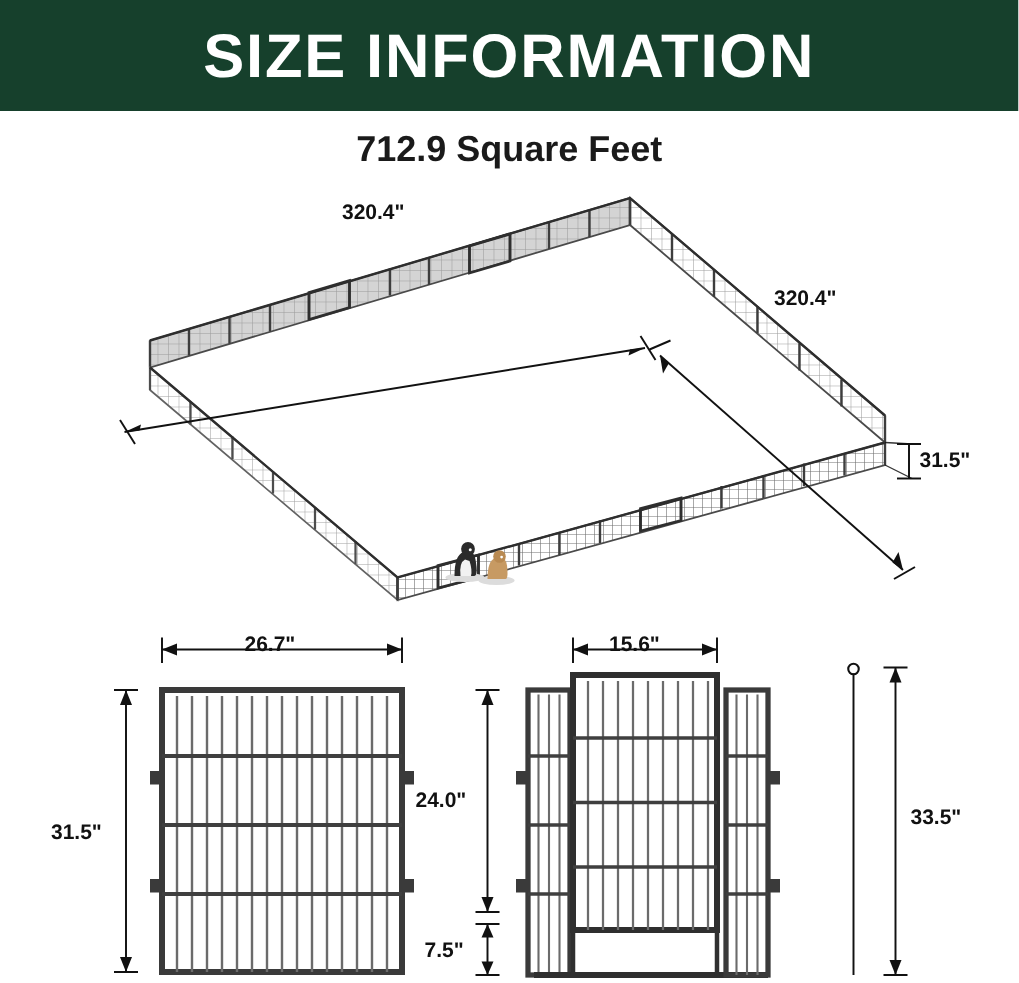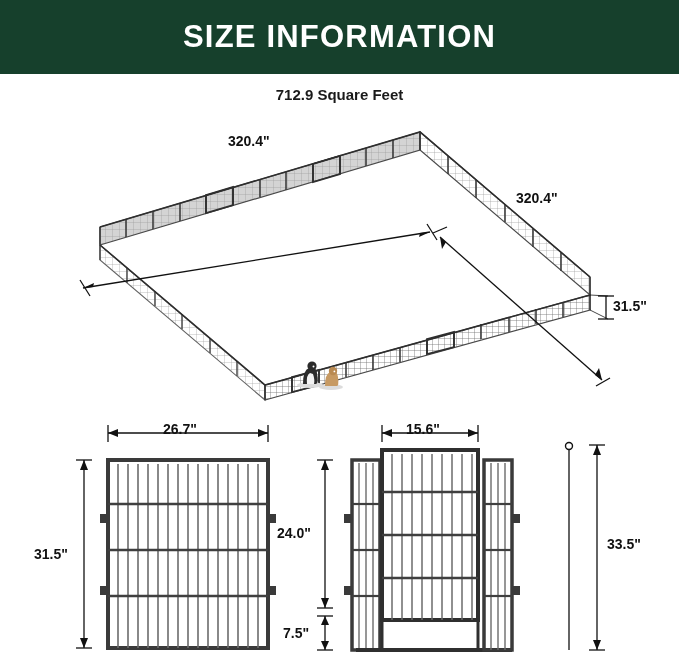--- a/index.html
+++ b/index.html
@@ -10,25 +10,25 @@
     color:#1a1a1a;
     overflow:hidden;
     position:relative;
   }
   .header{
     position:absolute;left:0;top:0;width:679px;height:74px;
     background:#16402c;
     display:flex;align-items:center;justify-content:center;
   }
   .header h1{
-    margin:0;color:#ffffff;font-size:31px;font-weight:bold;letter-spacing:1.2px;
+    margin:0;color:#ffffff;font-size:41px;font-weight:bold;letter-spacing:1.2px;
   }
   .subtitle{
     position:absolute;top:86px;left:0;width:679px;text-align:center;
-    font-size:15px;font-weight:bold;color:#1a1a1a;
+    font-size:24px;font-weight:bold;color:#1a1a1a;
   }
   .stage{
     position:absolute;left:0;top:110px;width:679px;height:310px;
   }
   .lower{
     position:absolute;left:0;top:420px;width:679px;height:235px;
   }
   .lbl{
     position:absolute;font-size:14px;font-weight:bold;color:#111;white-space:nowrap;
   }

